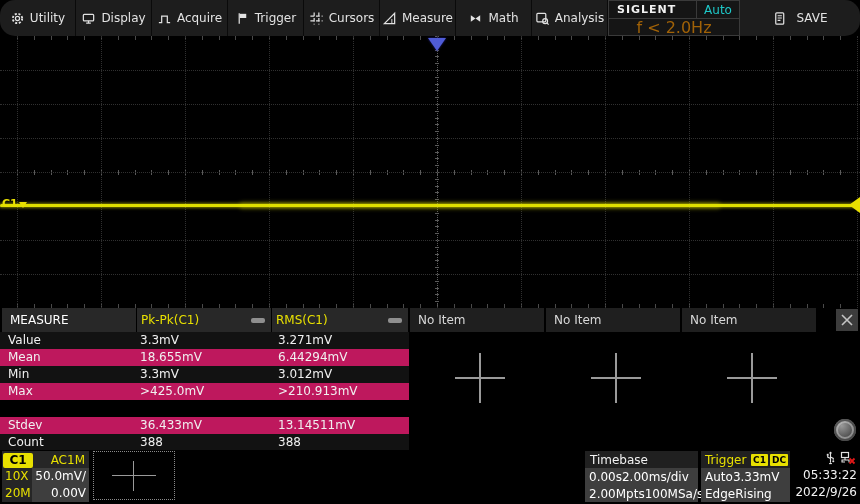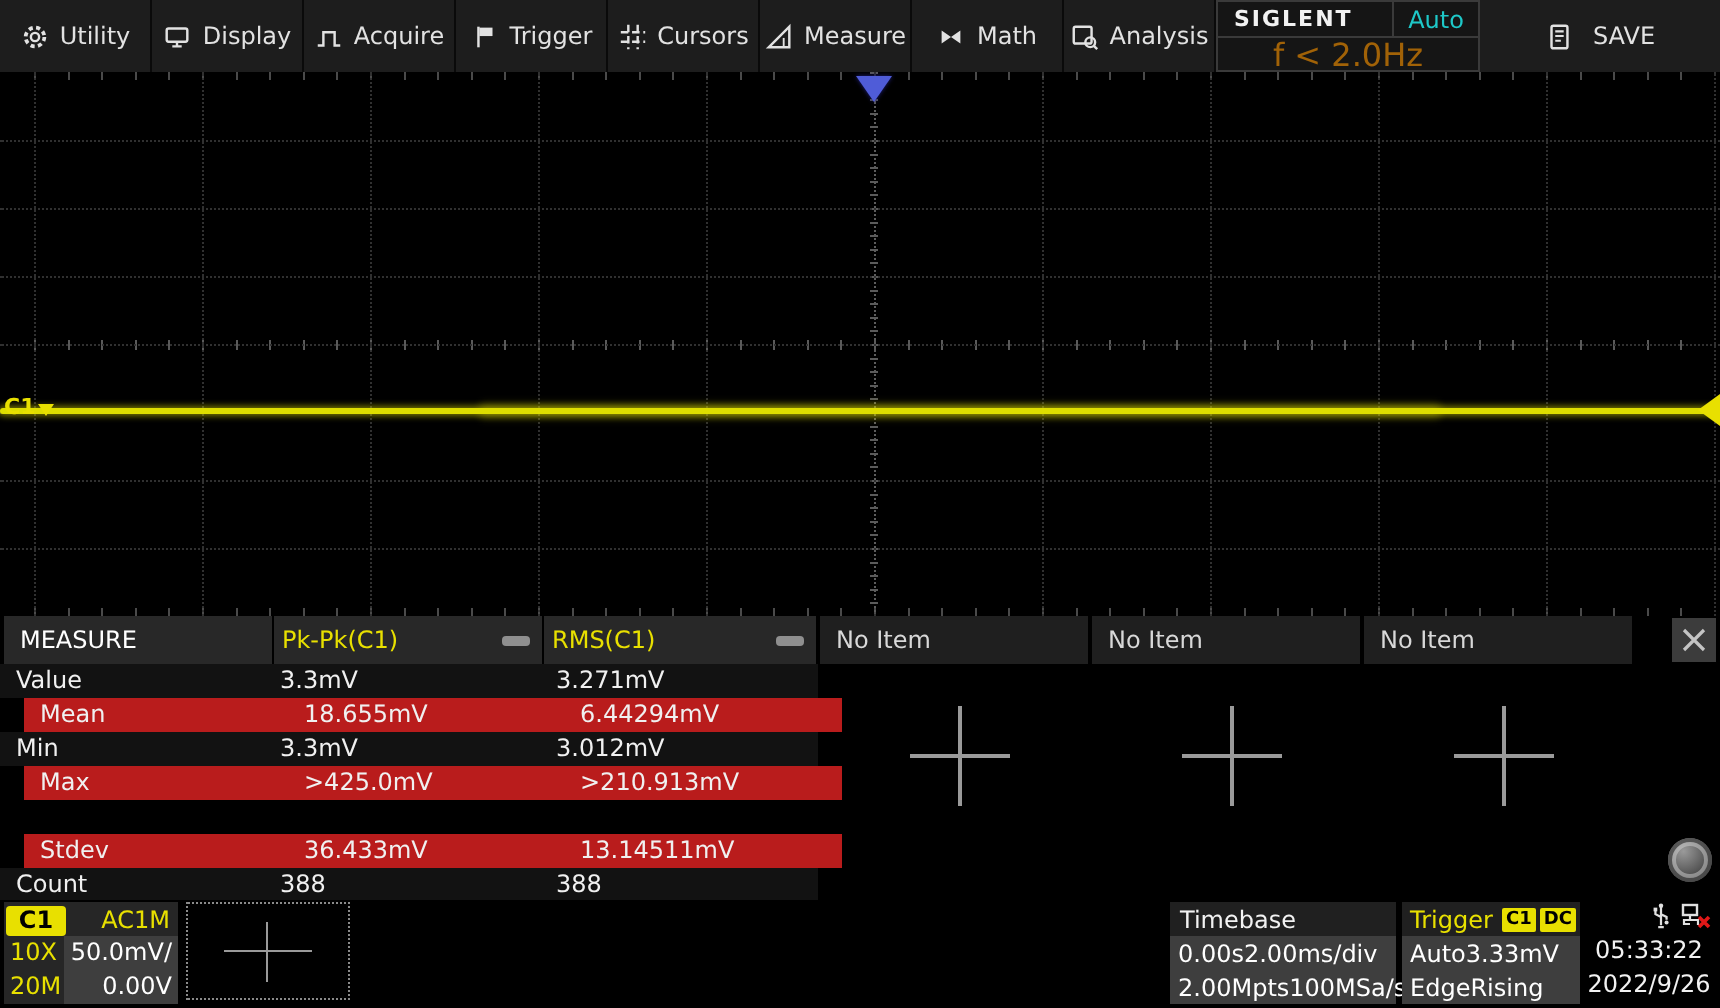--- a/index.html
+++ b/index.html
@@ -1,20 +1,20 @@
 <!DOCTYPE html>
 <html><head>
 <meta charset="utf-8">
 <style>
   html,body{margin:0;padding:0;background:#000;}
   #root{position:relative;width:860px;height:504px;background:#000;overflow:hidden;
         font-family:"DejaVu Sans",sans-serif;color:#ddd;}
 
   
-  .menubar{position:absolute;top:0;left:0;width:860px;height:36px;background:#1d1d1d;display:flex;}
+  .menubar{position:absolute;top:0;left:0;width:860px;height:36px;background:#1d1d1d;display:flex;border-radius:15px;}
   .menu-item{width:76px;height:36px;box-sizing:border-box;display:flex;align-items:center;
              justify-content:center;gap:5px;border-right:1px solid #0a0a0a;
              color:#e2e2e2;font-size:12px;}
   .micon svg{display:block;}
   .status-box{width:132px;height:36px;box-sizing:border-box;border:1px solid #3a3a3a;background:#151515;}
   .status-top{height:17px;display:flex;align-items:center;border-bottom:1px solid #3a3a3a;}
   .brand{flex:1;color:#f2f2f2;font-weight:bold;font-size:11px;letter-spacing:1px;padding-left:8px;}
   .auto{width:42px;color:#1ec8c8;font-size:12px;border-left:1px solid #3a3a3a;height:17px;
         display:flex;align-items:center;justify-content:center;}
   .freq{height:17px;display:flex;align-items:center;justify-content:center;color:#a16207;font-size:16px;}
@@ -47,21 +47,21 @@
   .measure{position:absolute;top:308px;left:0;width:860px;height:143px;background:#000;}
   .mhead{position:absolute;top:0;height:24px;box-sizing:border-box;font-size:12px;line-height:24px;}
   .hc-label{left:2px;width:134px;background:#282828;color:#fff;padding-left:8px;}
   .hc-meas{background:#282828;color:#e8e000;padding-left:4px;}
   .hc-empty{background:#1f1f1f;color:#d8d8d8;padding-left:8px;}
   .minus-btn{position:absolute;right:6px;top:10px;width:14px;height:5px;background:#8f8f8f;border-radius:2px;}
   .mclose{position:absolute;left:836px;top:1px;width:22px;height:22px;background:#3c3c3c;
           display:flex;align-items:center;justify-content:center;}
   .mrow{position:absolute;left:0;width:409px;height:17px;font-size:12px;line-height:17px;color:#f0f0f0;}
   .mrow.dark{background:#121212;}
-  .mrow.light{background:#b91c1c;margin-left:12px;}
+  .mrow.light{background:#be185d;}
   .mrow span{position:absolute;top:0;}
   .rlabel{left:8px;}
   .rv1{left:140px;}
   .rv2{left:278px;}
   .plus-big{position:absolute;top:351px;width:54px;height:54px;}
   .sphere{position:absolute;left:834px;top:419px;width:22px;height:22px;border-radius:50%;
           background:radial-gradient(circle at 35% 30%,#9a9a9a,#4a4a4a 65%,#2a2a2a);
           box-shadow:inset 0 0 0 2px rgba(20,20,20,.55), inset 0 0 0 4px rgba(210,210,210,.5);}
 
   
@@ -83,21 +83,21 @@
   .tb-box{left:585px;width:113px;}
   .tb-box .hdr-row{color:#f2f2f2;padding-left:5px;}
   .kv{flex:1;display:flex;justify-content:flex-start;padding:0 3px 0 4px;}
   .trg-box{left:701px;width:89px;}
   .trg-box .hdr-row{padding:0 2px 0 4px;}
   .trg-title{color:#e8e000;flex:1;}
   .chip{background:#e8e000;color:#000;font-size:9px;font-weight:bold;padding:0 2px;margin-left:2px;
         border-radius:1px;line-height:12px;}
   .clock{position:absolute;left:792px;top:1px;width:66px;height:51px;color:#f2f2f2;font-size:12px;}
   .clock-icons{height:16px;display:flex;justify-content:flex-end;align-items:center;gap:3px;padding-right:2px;}
-  .clock-line{height:17px;line-height:17px;text-align:center;padding-right:1px;}
+  .clock-line{height:17px;line-height:17px;text-align:right;padding-right:1px;}
 </style>
 </head>
 <body>
 
 <div id="root">
 
   <div class="menubar">
     <div class="menu-item">
       <span class="micon">
         <svg width="15" height="15" viewBox="0 0 16 16">

